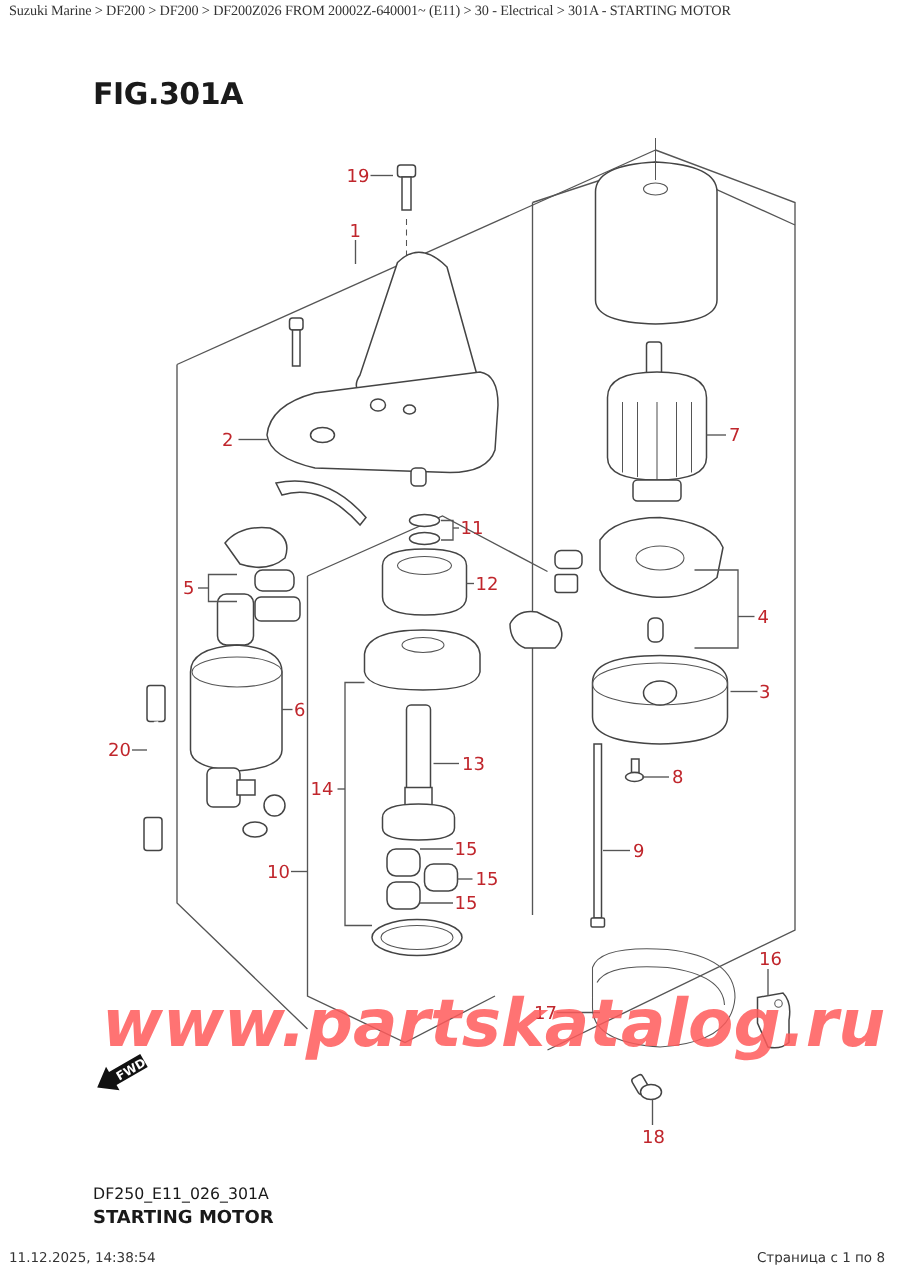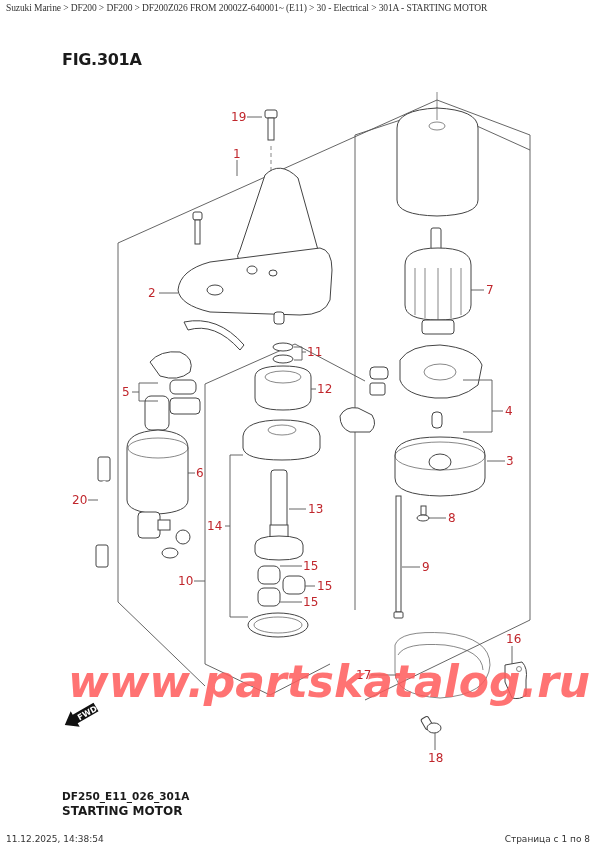--- a/index.html
+++ b/index.html
@@ -1,25 +1,25 @@
 <!DOCTYPE html>
 <html><head>
 <meta charset="utf-8">
 <style>
   html, body { margin:0; padding:0; background:#ffffff; }
   body { width:600px; height:848px; position:relative; overflow:hidden; font-family:"DejaVu Sans", sans-serif; color:#333; }
   .breadcrumb { position:absolute; left:6px; top:3px; font-size:9.5px; color:#333; white-space:nowrap; letter-spacing:-0.1px;font-family:Liberation Serif, serif; }
-  .fig-title { position:absolute; left:62px; top:50px; font-size:16px; font-weight:bold; color:#1a1a1a; letter-spacing:-0.3px; }
+  .fig-title { position:absolute; left:62px; top:50px; font-size:20px; font-weight:bold; color:#1a1a1a; letter-spacing:-0.3px; }
   .diagram { position:absolute; left:0; top:0; width:600px; height:848px; }
   .callout { font-family:"DejaVu Sans", sans-serif; font-size:12px; fill:#c0262c; }
   .line { stroke:#555; stroke-width:0.9; fill:none; }
   .part { stroke:#444; stroke-width:1; fill:#fff; }
   .part-thin { stroke:#555; stroke-width:0.7; fill:none; }
   .watermark { font-family:"DejaVu Sans", sans-serif; font-size:44px; font-weight:bold; font-style:italic; fill:#ff5a5a; fill-opacity:0.85; }
-  .fig-code { position:absolute; left:62px; top:790px; font-size:10.5px; font-weight:bold; color:#1a1a1a; }
+  .fig-code { position:absolute; left:62px; top:790px; font-size:10.5px; font-weight:normal; color:#1a1a1a; }
   .fig-name { position:absolute; left:62px; top:804px; font-size:12px; font-weight:bold; color:#1a1a1a; }
   .footer-date { position:absolute; left:6px; top:834px; font-size:9px; color:#333; }
   .footer-page { position:absolute; right:10px; top:834px; font-size:9px; color:#333; }
 </style>
 </head>
 <body>
 
 <div class="breadcrumb">Suzuki Marine &gt; DF200 &gt; DF200 &gt; DF200Z026 FROM 20002Z-640001~ (E11) &gt; 30 - Electrical &gt; 301A - STARTING MOTOR</div>
 <div class="fig-title">FIG.301A</div>
 

